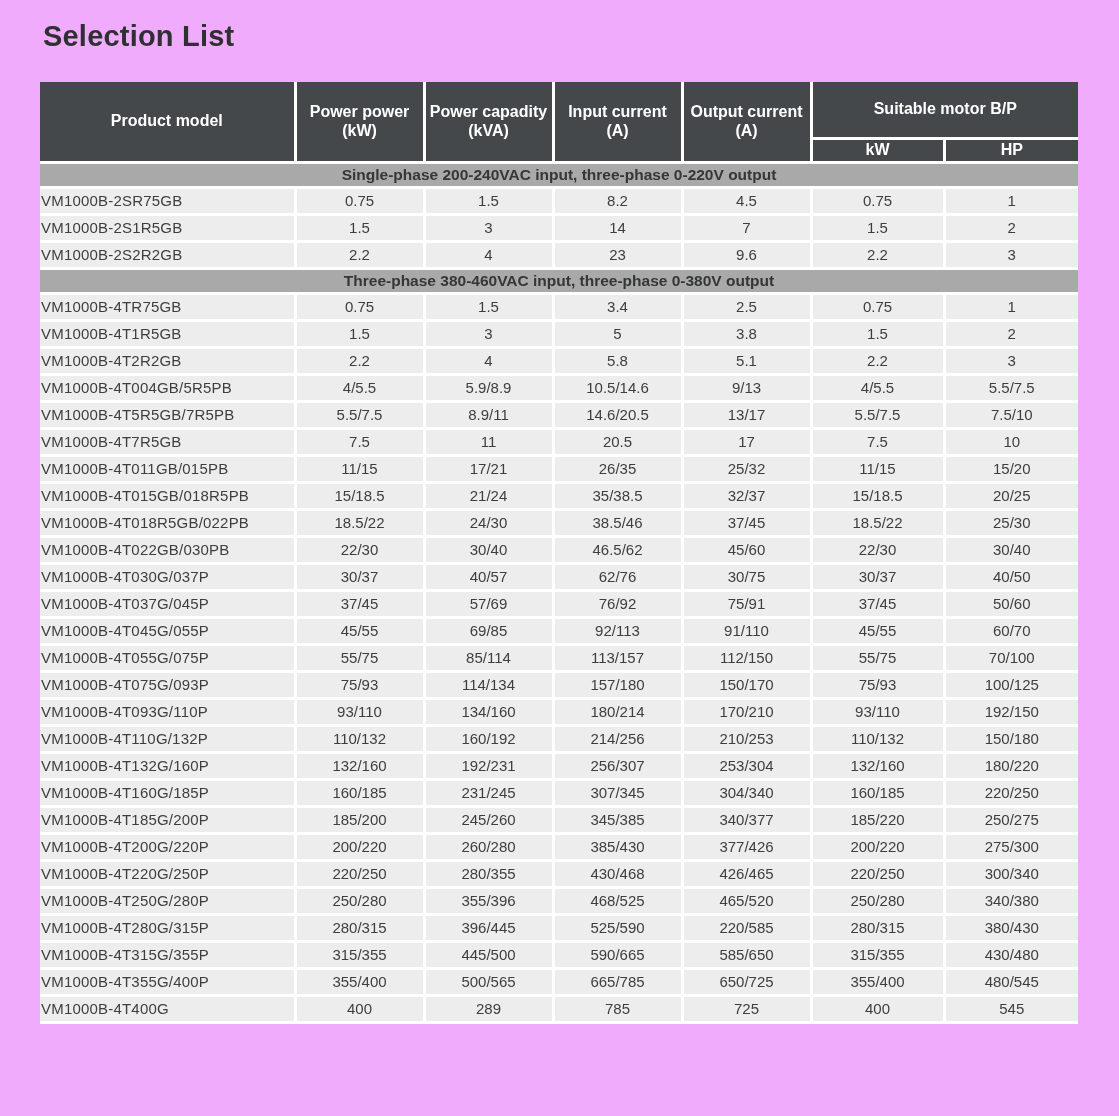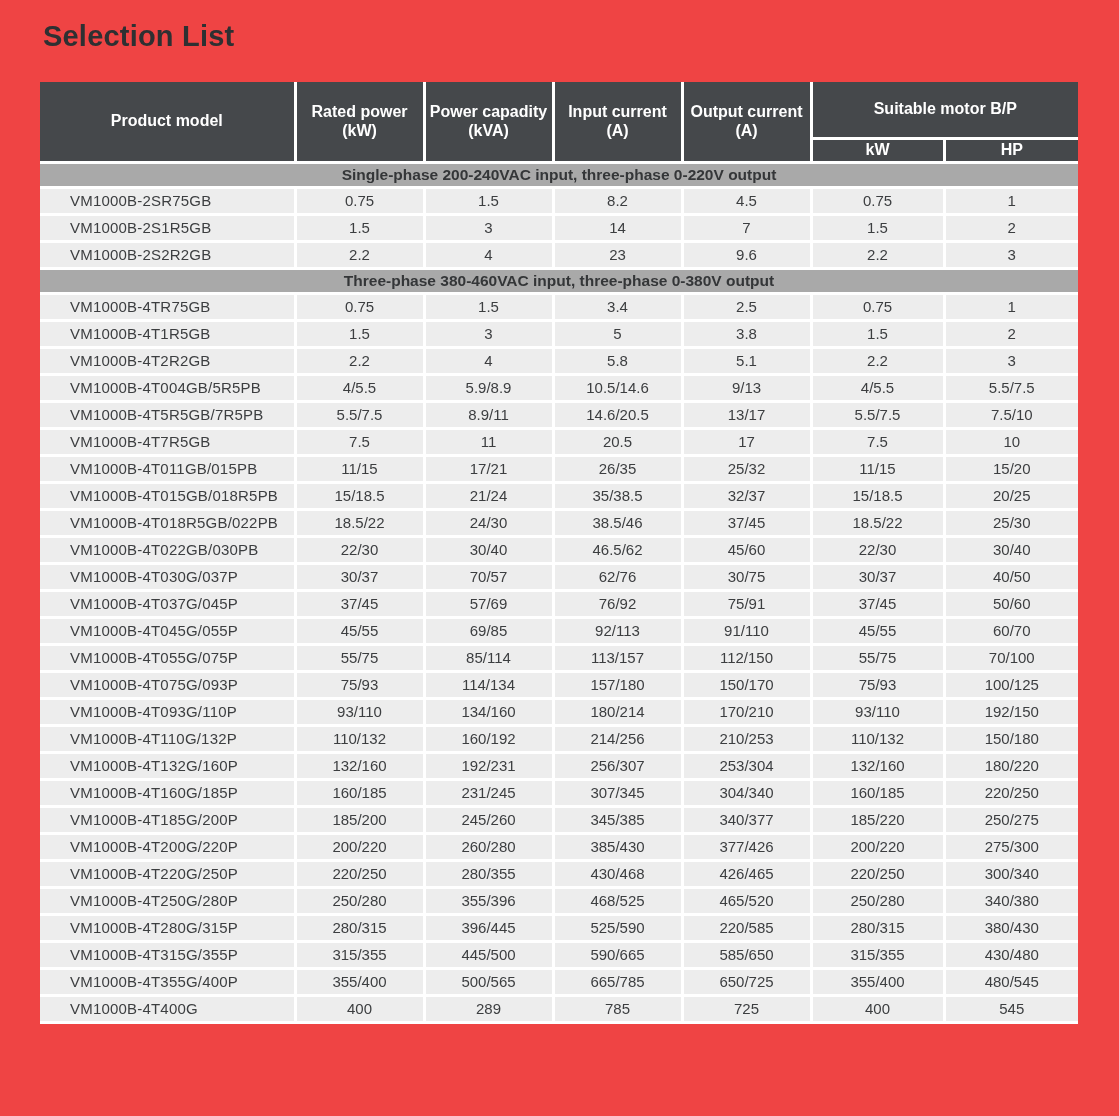--- a/index.html
+++ b/index.html
@@ -4,21 +4,21 @@
 <style>
   html, body {
     margin: 0;
     padding: 0;
     background: #ffffff;
     font-family: "Liberation Sans", "DejaVu Sans", sans-serif;
   }
   .page {
     width: 1119px;
     height: 1116px;
-    background: #ef4444;
+    background: #f0abfc;
     box-sizing: border-box;
     padding: 16px 0 0 40px;
   }
   .page-title {
     font-size: 29px;
     font-weight: 800;
     color: #2e3032;
     letter-spacing: 0.2px;
     margin: 4px 0 0 3px;
   }
@@ -62,21 +62,21 @@
   .selection-table td.model-cell,
   .selection-table td.num-cell {
     background: #ededed;
     color: #3c3e40;
     font-size: 15px;
     height: 27px;
     padding: 0 8px;
   }
   .selection-table td.model-cell {
     text-align: left;
-    padding-left: 30px;
+    padding-left: 1px;
     letter-spacing: 0.2px;
   }
   .selection-table td.num-cell { text-align: center; }
 </style>
 </head>
 <body>
 
 <div class="page">
   <h1 class="page-title">Selection List</h1>
 
@@ -86,21 +86,21 @@
       <col style="width:129px">
       <col style="width:129px">
       <col style="width:129px">
       <col style="width:129px">
       <col style="width:133px">
       <col style="width:134px">
     </colgroup>
     <thead>
       <tr class="main-header">
         <th rowspan="2">Product model</th>
-        <th rowspan="2">Rated power
+        <th rowspan="2">Power power
 (kW)</th>
         <th rowspan="2">Power capadity
 (kVA)</th>
         <th rowspan="2">Input current
 (A)</th>
         <th rowspan="2">Output current
 (A)</th>
         <th colspan="2">Suitable motor B/P</th>
       </tr>
       <tr class="sub-header">
@@ -228,21 +228,21 @@
           <td class="num-cell">22/30</td>
           <td class="num-cell">30/40</td>
           <td class="num-cell">46.5/62</td>
           <td class="num-cell">45/60</td>
           <td class="num-cell">22/30</td>
           <td class="num-cell">30/40</td>
         </tr>
         <tr>
           <td class="model-cell">VM1000B-4T030G/037P</td>
           <td class="num-cell">30/37</td>
-          <td class="num-cell">70/57</td>
+          <td class="num-cell">40/57</td>
           <td class="num-cell">62/76</td>
           <td class="num-cell">30/75</td>
           <td class="num-cell">30/37</td>
           <td class="num-cell">40/50</td>
         </tr>
         <tr>
           <td class="model-cell">VM1000B-4T037G/045P</td>
           <td class="num-cell">37/45</td>
           <td class="num-cell">57/69</td>
           <td class="num-cell">76/92</td>

